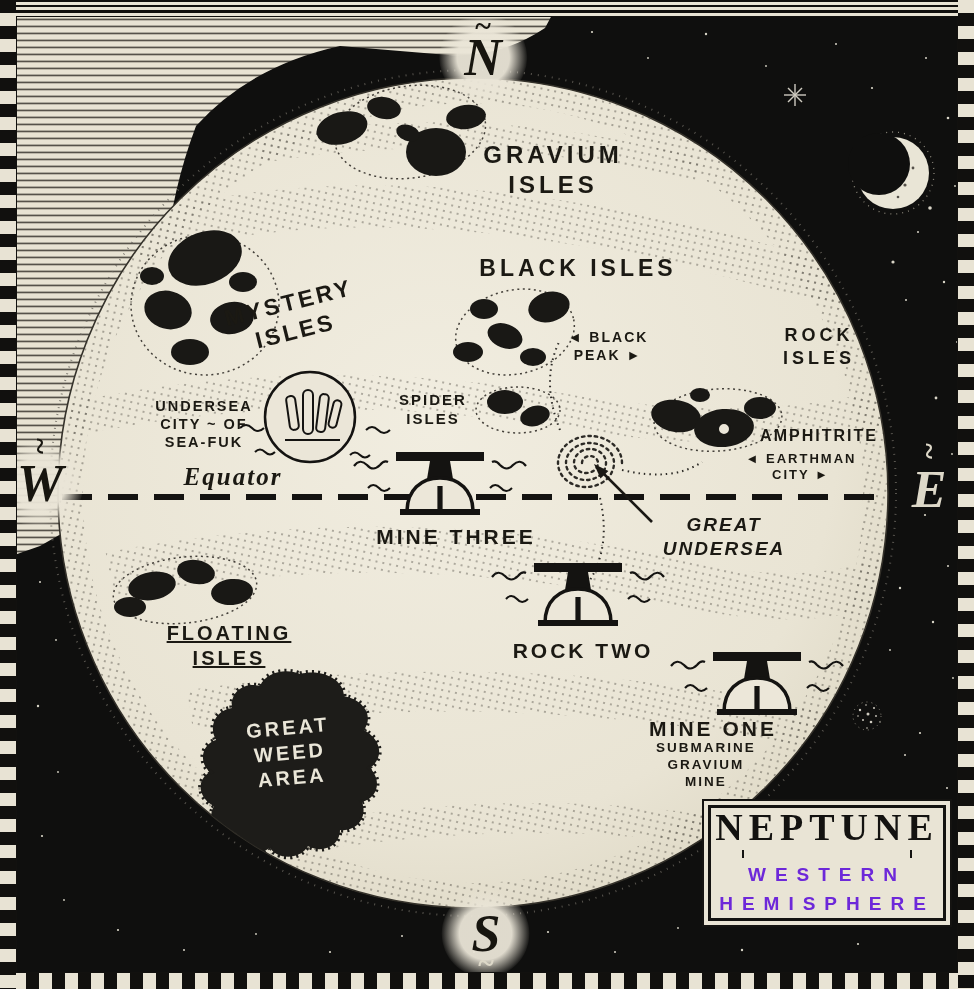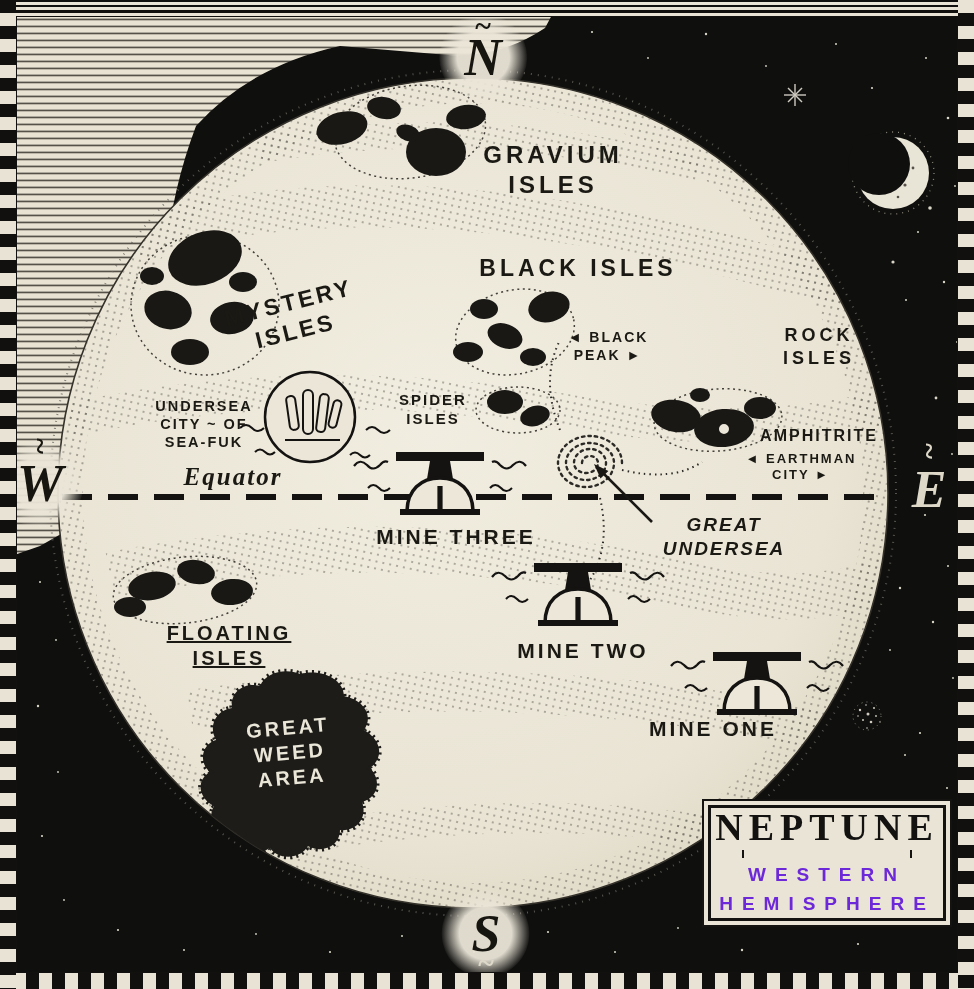--- a/index.html
+++ b/index.html
@@ -341,24 +341,29 @@
     <span class="ln">FLOATING</span>
     <span class="ln">ISLES</span>
   </div>
 
   <div class="lbl light" style="left:290px;top:753px;font-size:20px;transform:translate(-50%,-50%) rotate(-5deg);">
     <span class="ln">GREAT</span>
     <span class="ln">WEED</span>
     <span class="ln">AREA</span>
   </div>
 
-  <div class="lbl" style="left:583px;top:651px;font-size:21px;">MINE TWO</div>
+  <div class="lbl" style="left:583px;top:651px;font-size:21px;">ROCK TWO</div>
 
   <div class="lbl" style="left:713px;top:729px;font-size:21px;">MINE ONE</div>
 
+  <div class="lbl tight" style="left:706px;top:765px;font-size:13.5px;">
+    <span class="ln">SUBMARINE</span>
+    <span class="ln">GRAVIUM</span>
+    <span class="ln">MINE</span>
+  </div>
 
   <div class="compass c-dark halo" style="left:483px;top:57px;">N</div>
   <div class="compass c-dark halo" style="left:40px;top:483px;">W</div>
   <div class="compass c-light" style="left:929px;top:489px;">E</div>
   <div class="compass c-dark halo" style="left:486px;top:933px;">S</div>
 
   <span class="flourish c-dark" style="left:483px;top:26px;">~</span>
   <span class="flourish vert c-dark" style="left:40px;top:446px;">~</span>
   <span class="flourish vert c-light" style="left:929px;top:451px;">~</span>
   <span class="flourish c-light" style="left:486px;top:963px;">~</span>

